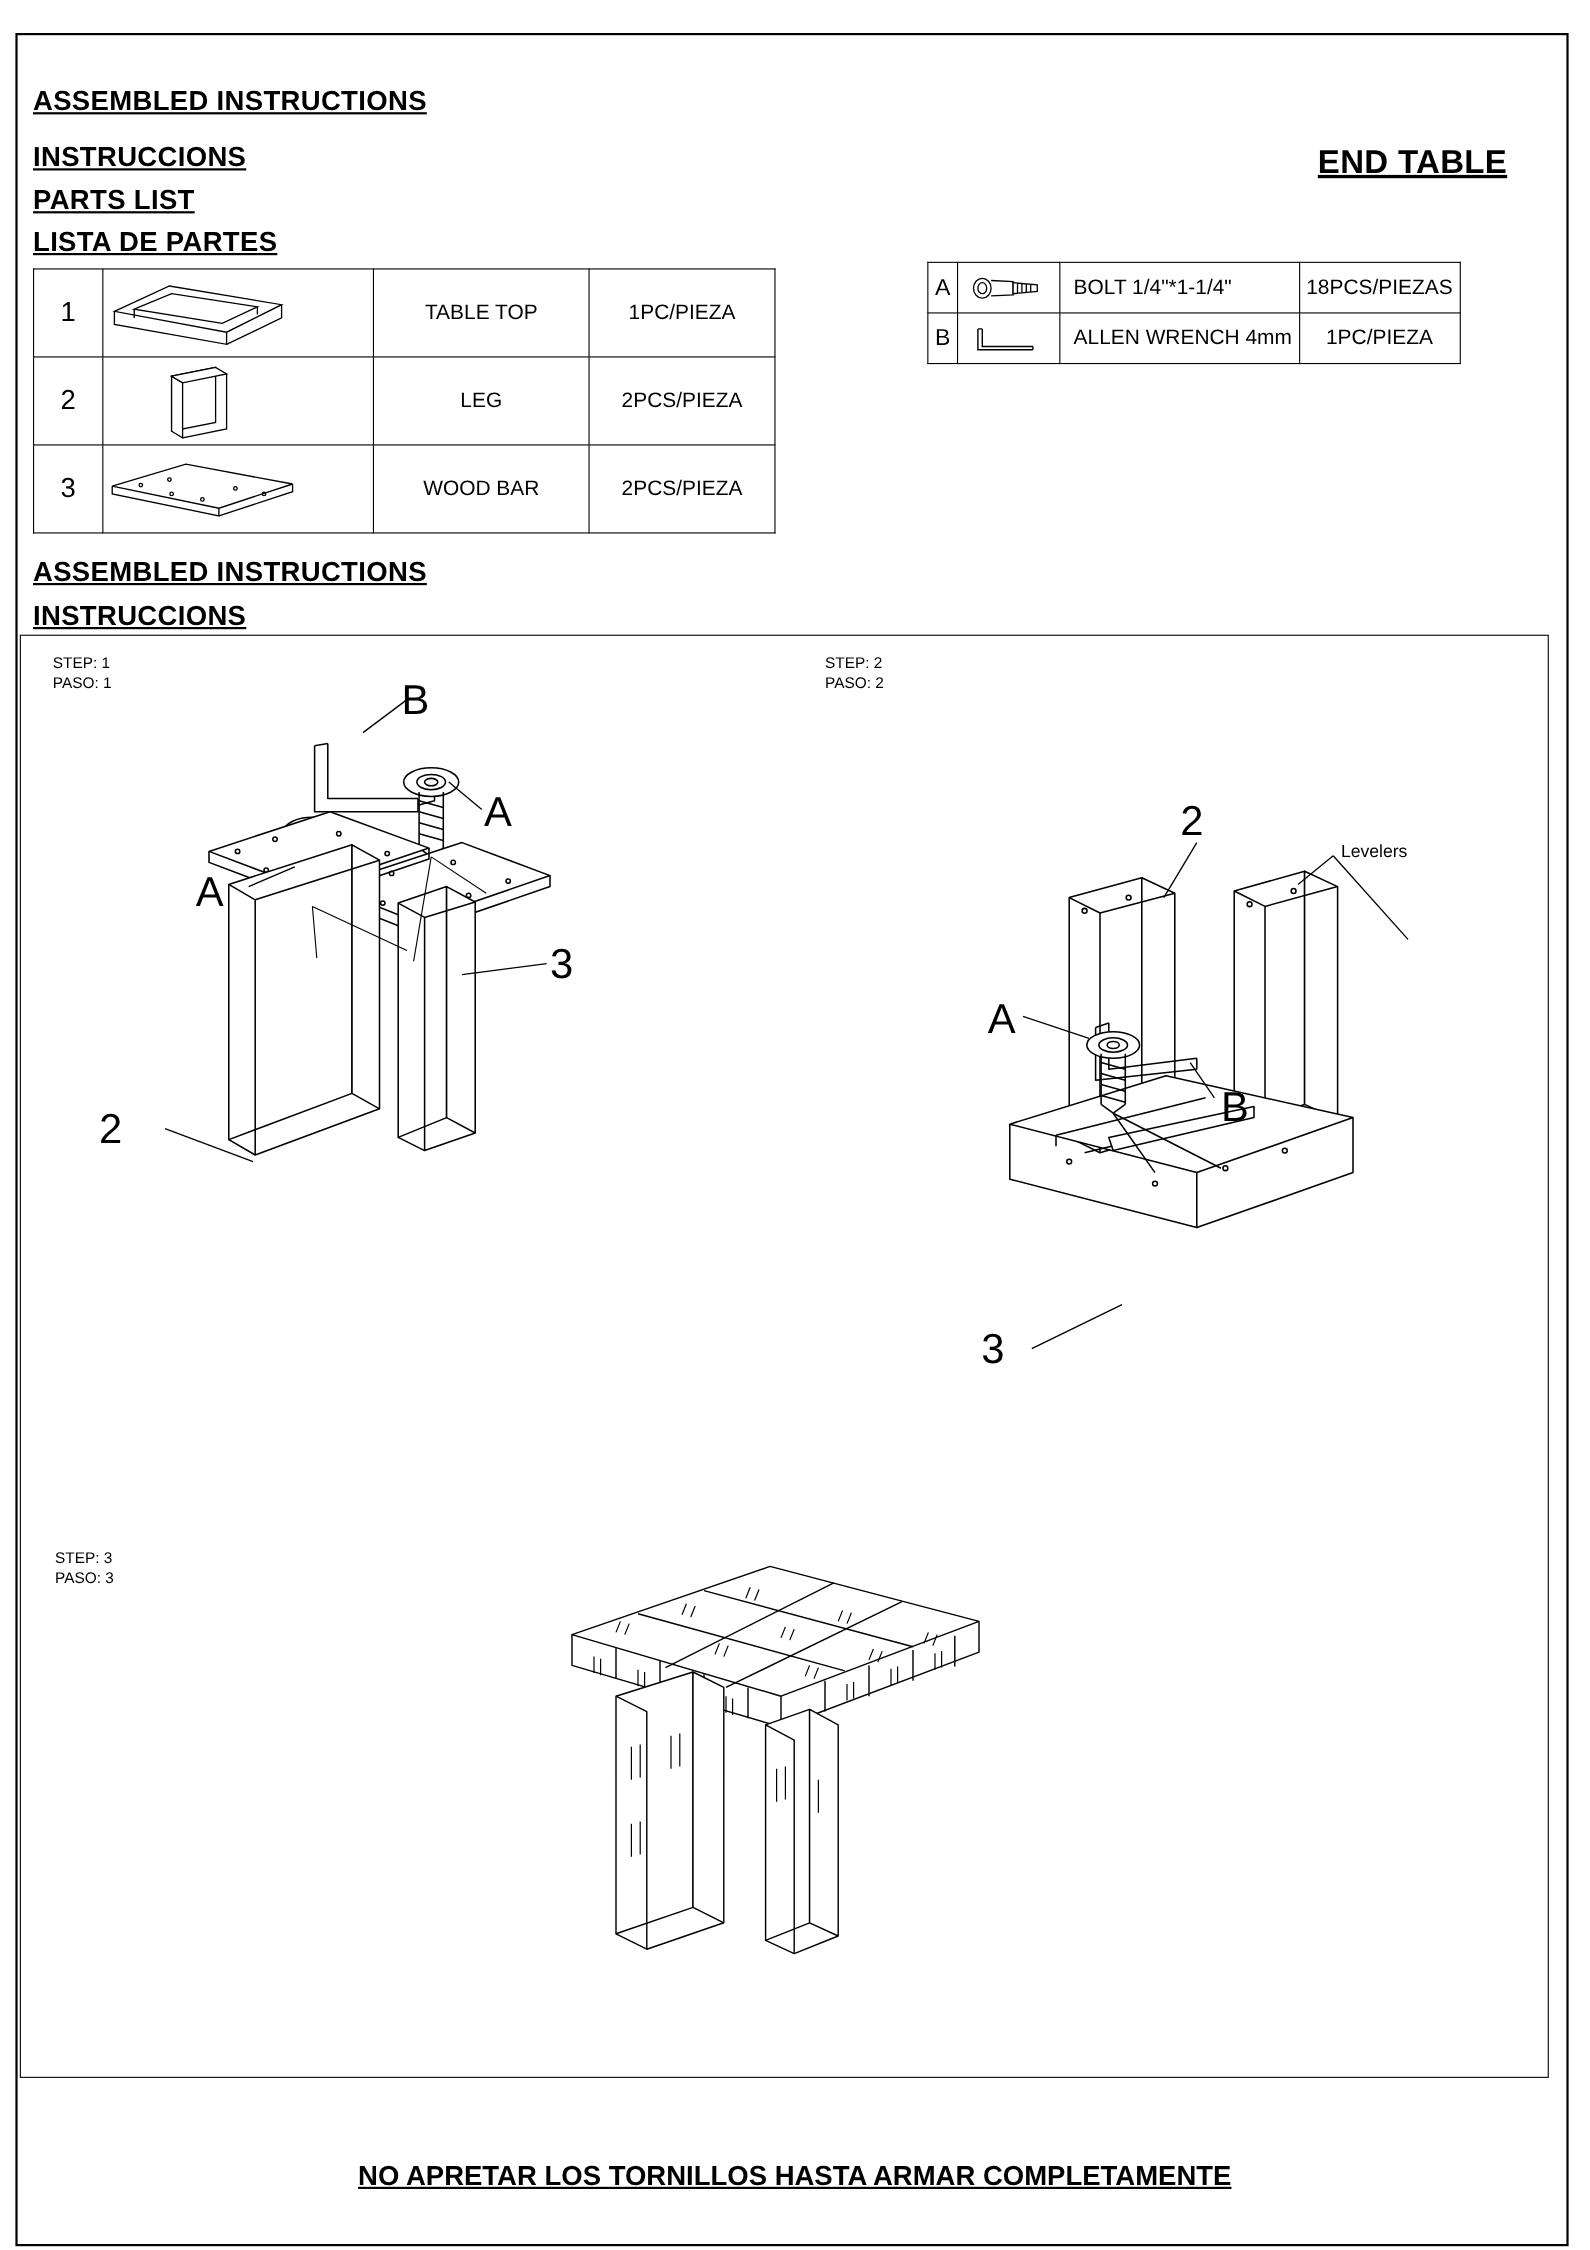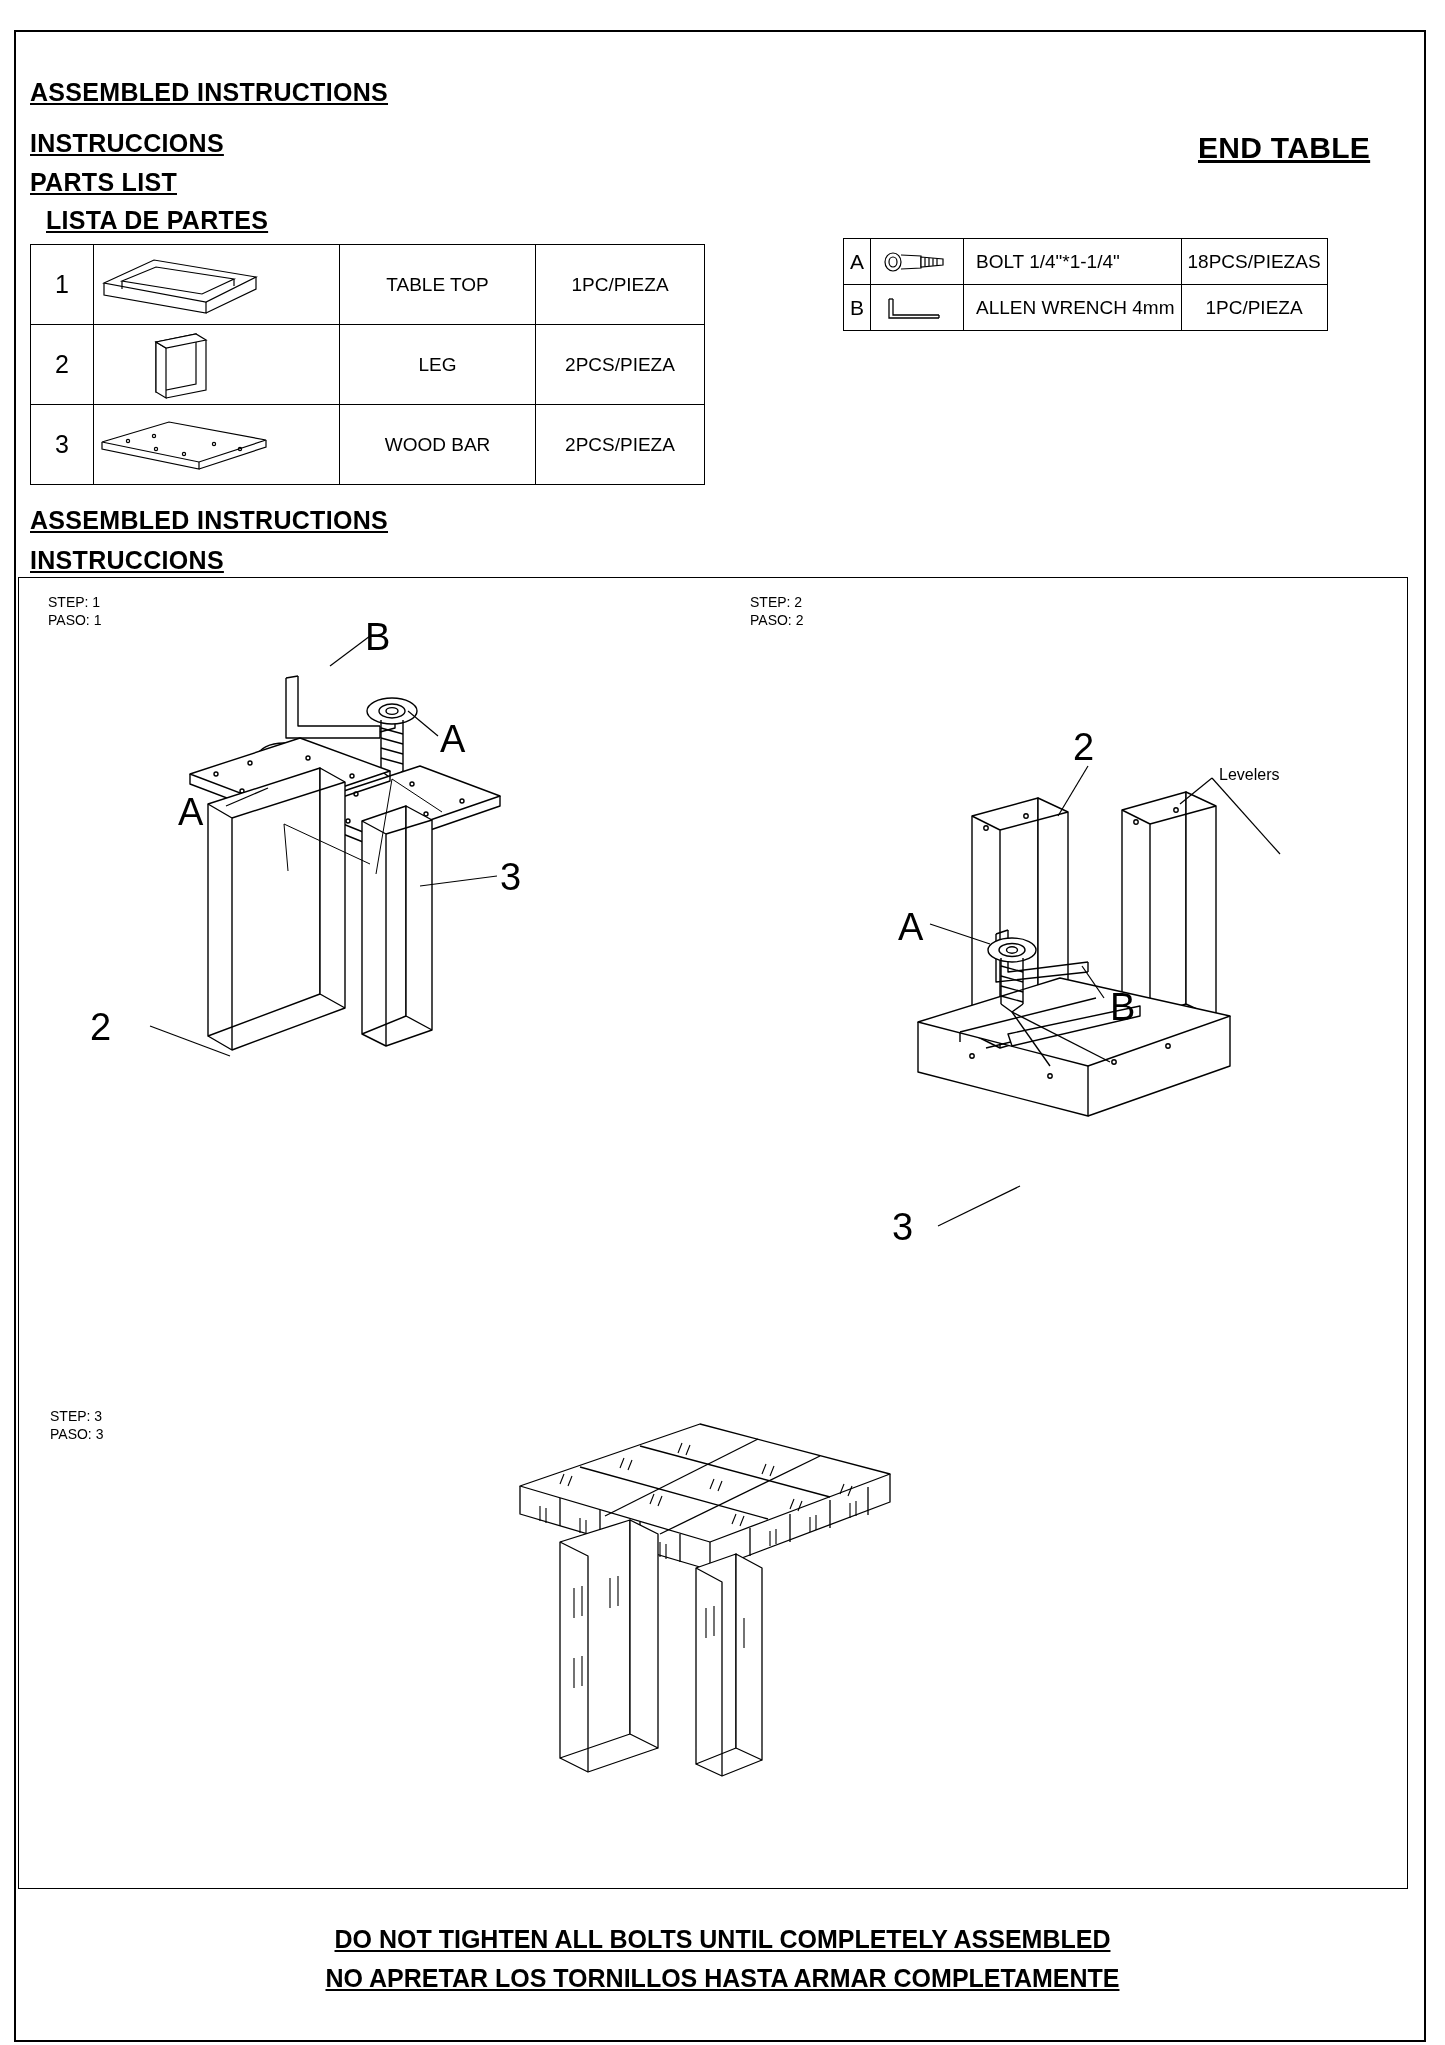--- a/index.html
+++ b/index.html
@@ -36,21 +36,21 @@
     position: absolute;
     font-weight: bold;
     font-size: 25px;
     text-decoration: underline;
     letter-spacing: 0.3px;
     white-space: nowrap;
   }
   #h1 { left: 30px; top: 62px; }
   #h2 { left: 30px; top: 113px; }
   #h3 { left: 30px; top: 152px; }
-  #h4 { left: 30px; top: 190px; margin-left: 16px; }
+  #h4 { left: 30px; top: 190px; }
   #h-endtable {
     left: 1198px; top: 115px;
     font-size: 30px;
   }
   #h5 { left: 30px; top: 490px; }
   #h6 { left: 30px; top: 530px; }
 
   
   .parts-table {
     position: absolute;
@@ -465,16 +465,15 @@
         <path d="M196,408 L222,420 L262,404"></path>
         <path d="M196,212 L222,226 L222,420"></path>
         <g stroke-width="1.1">
           <path d="M206,252 L206,282 M214,250 L214,280"></path>
           <path d="M244,262 L244,292"></path>
         </g>
       </g>
     </svg>
   </div>
 
-  <div class="footer" id="f1">DO NOT TIGHTEN ALL BOLTS UNTIL COMPLETELY ASSEMBLED</div>
   <div class="footer" id="f2">NO APRETAR LOS TORNILLOS HASTA ARMAR COMPLETAMENTE</div>
 
 </div>
 
 </body></html>

